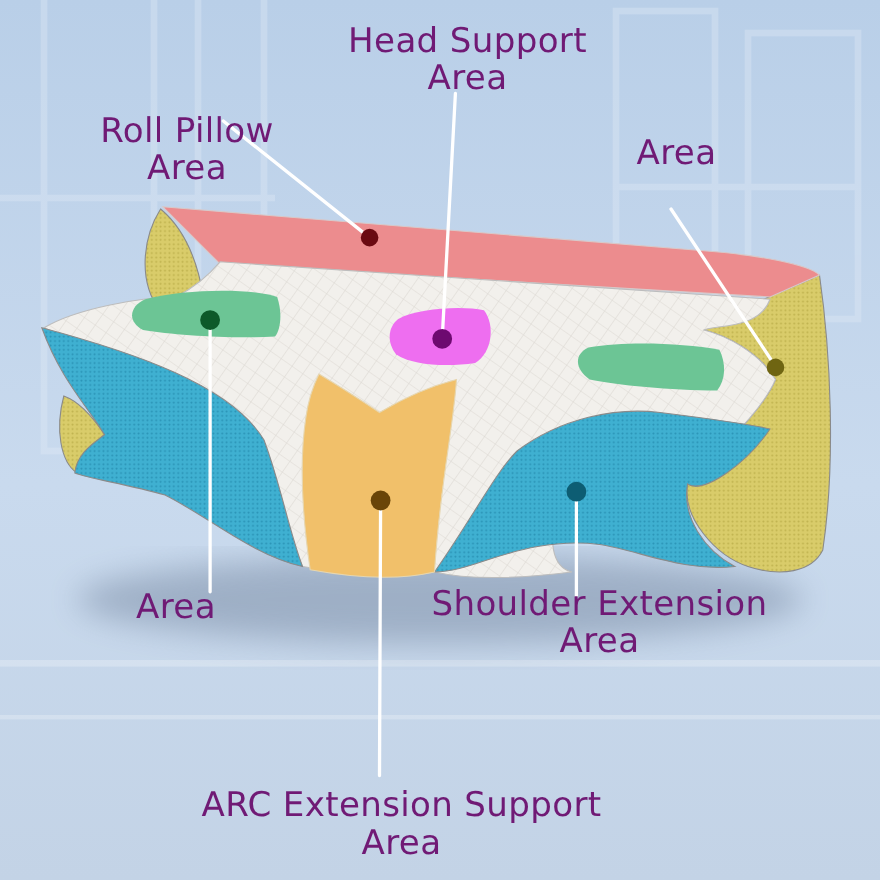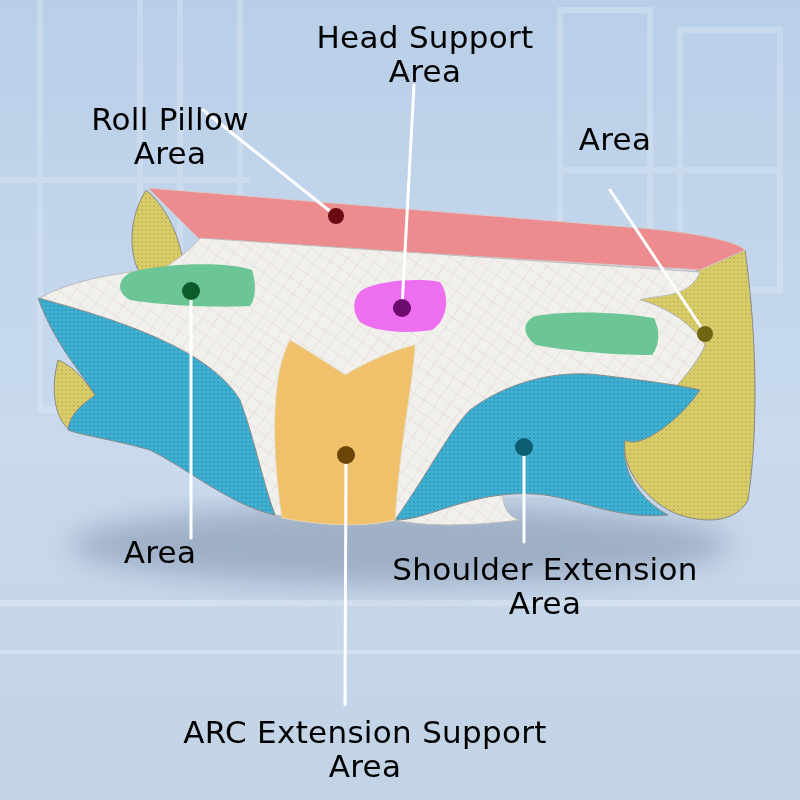--- a/index.html
+++ b/index.html
@@ -4,21 +4,21 @@
 <style>
   html, body { margin: 0; padding: 0; }
   body {
     width: 800px; height: 800px; overflow: hidden; position: relative;
     font-family: "DejaVu Sans", "Liberation Sans", sans-serif;
     background: #c7d8ec;
   }
   .stage { position: absolute; left: 0; top: 0; width: 800px; height: 800px; }
   svg.art { position: absolute; left: 0; top: 0; }
   .label {
-    position: absolute; color: #000000; font-size: 31px; line-height: 34px;
+    position: absolute; color: #701a75; font-size: 31px; line-height: 34px;
     text-align: center; white-space: nowrap; letter-spacing: 0.3px;
   }
   .label span { display: block; }
 </style>
 </head>
 <body>
 
 <div class="stage">
 
   <svg class="art" width="800" height="800" viewBox="0 0 800 800">
@@ -106,21 +106,21 @@
   <div class="label" style="left:300px; top:20px; width:250px;">
     <span>Head Support</span>
     <span>Area</span>
   </div>
   <div class="label" style="left:500px; top:122px; width:230px;">
     <span>Area</span>
   </div>
   <div class="label" style="left:40px; top:535px; width:240px;">
     <span>Area</span>
   </div>
-  <div class="label" style="left:370px; top:552px; width:350px;">
+  <div class="label" style="left:370px; top:532px; width:350px;">
     <span>Shoulder Extension</span>
     <span>Area</span>
   </div>
   <div class="label" style="left:170px; top:715px; width:390px;">
     <span>ARC Extension Support</span>
     <span>Area</span>
   </div>
 </div>
 
 </body></html>

